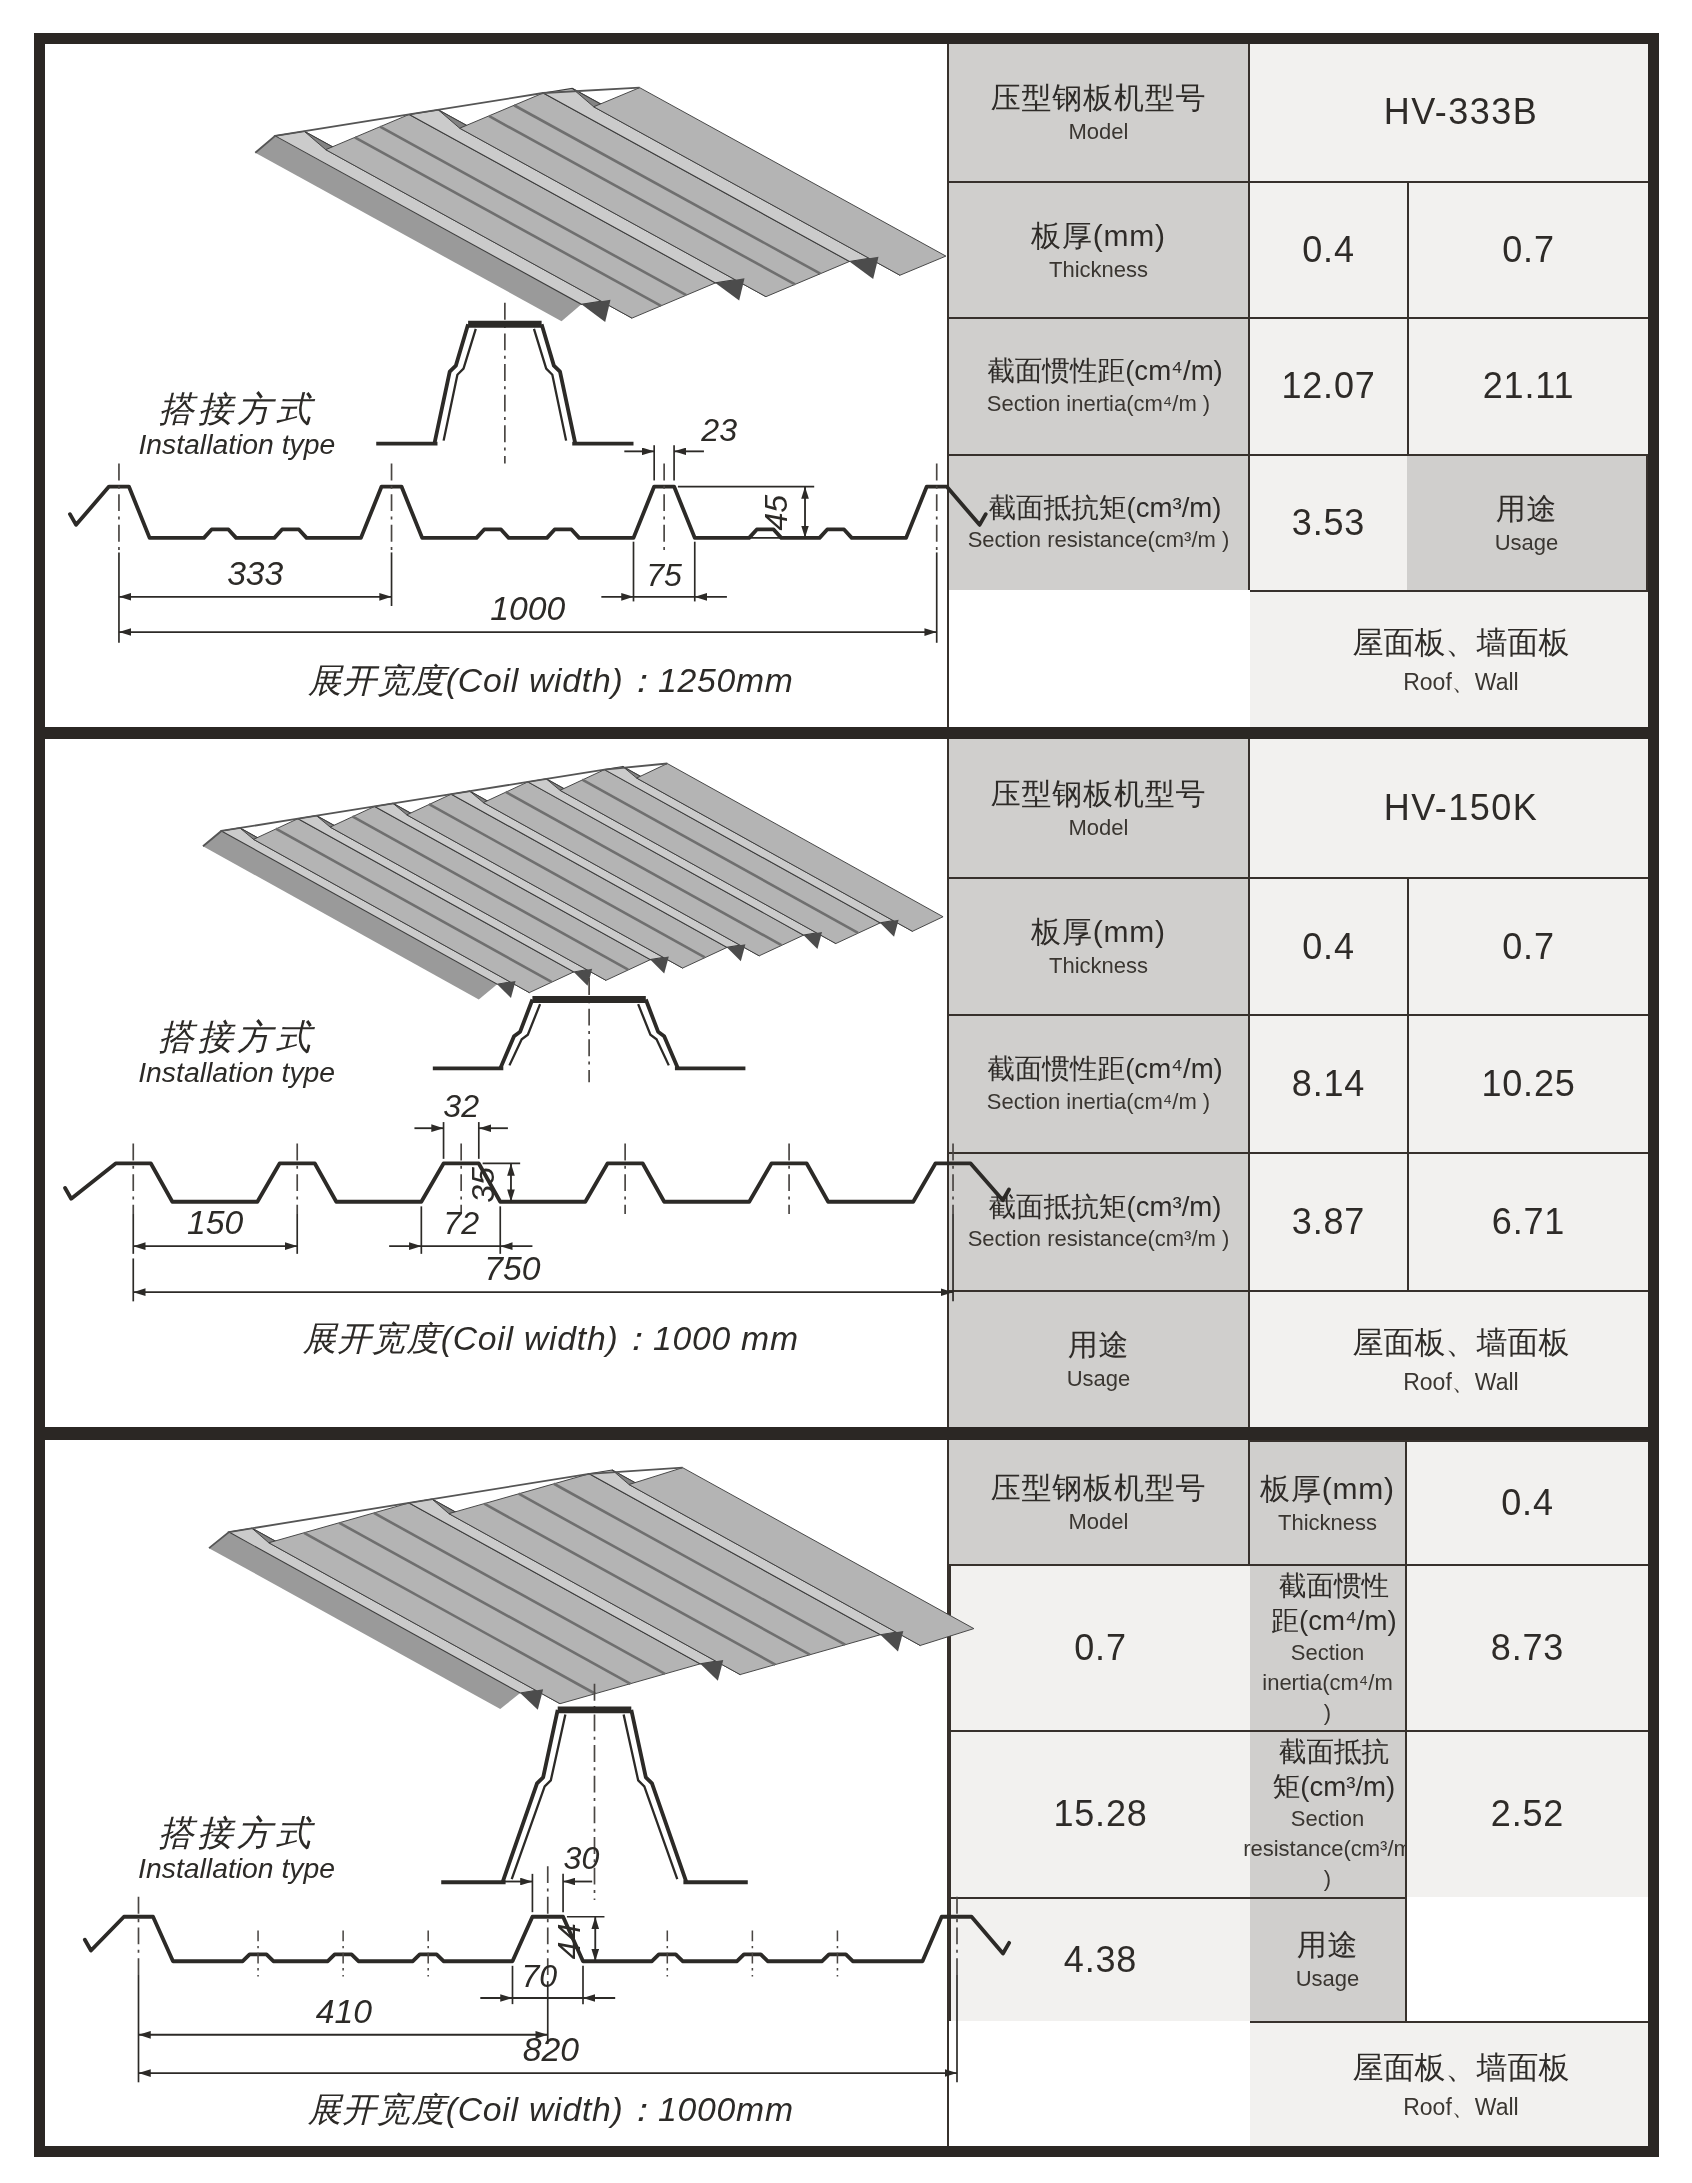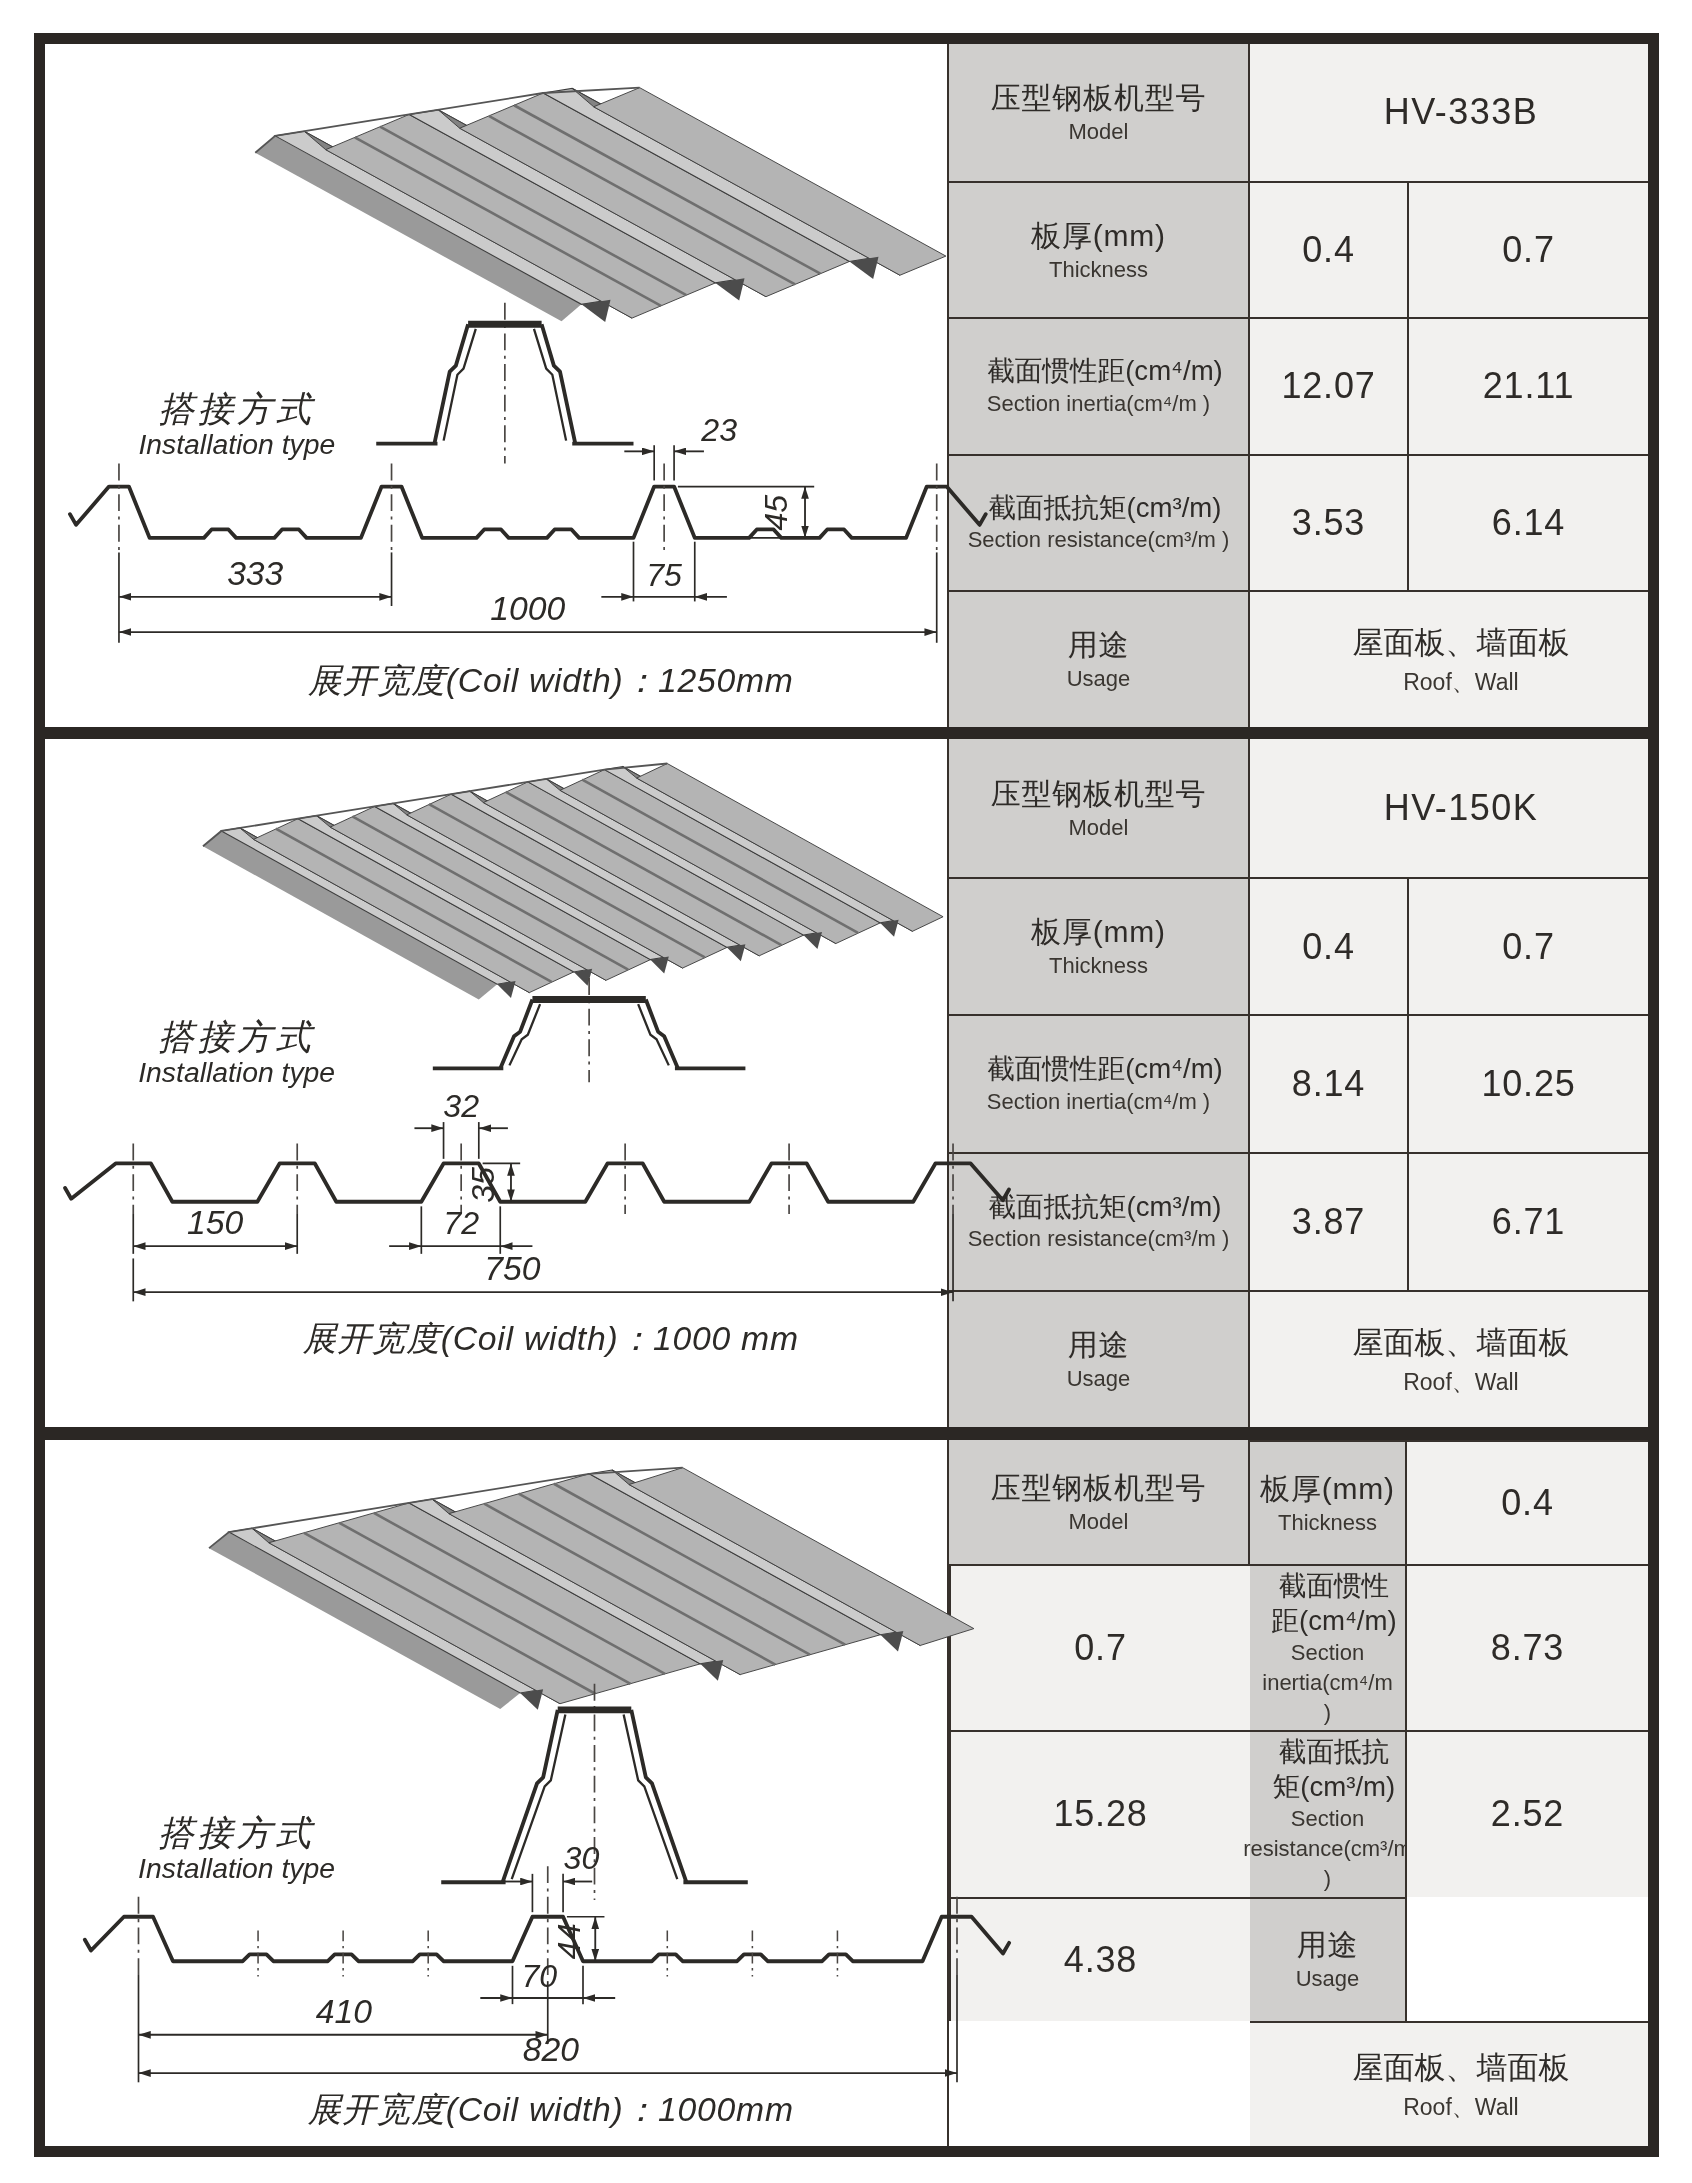--- a/index.html
+++ b/index.html
@@ -163,23 +163,20 @@
         <div class="cell vc bt bl">
             <span class="val">21.11</span>
           </div>
         <div class="cell lc bt">
           <span class="zh-sm">截面抵抗矩(cm³/m)</span>
           <span class="en">Section resistance(cm³/m )</span>
         </div>
         <div class="cell vc bt">
             <span class="val">3.53</span>
           </div>
-        <div class="cell vc bt bl">
-            <span class="val">6.14</span>
-          </div>
         <div class="cell lc bt">
           <span class="zh">用途</span>
           <span class="en">Usage</span>
         </div>
         <div class="cell vc bt span2">
           <span class="usage-zh">屋面板、墙面板</span>
           <span class="usage-en">Roof、Wall</span>
         </div>
       </div>
     </div>

